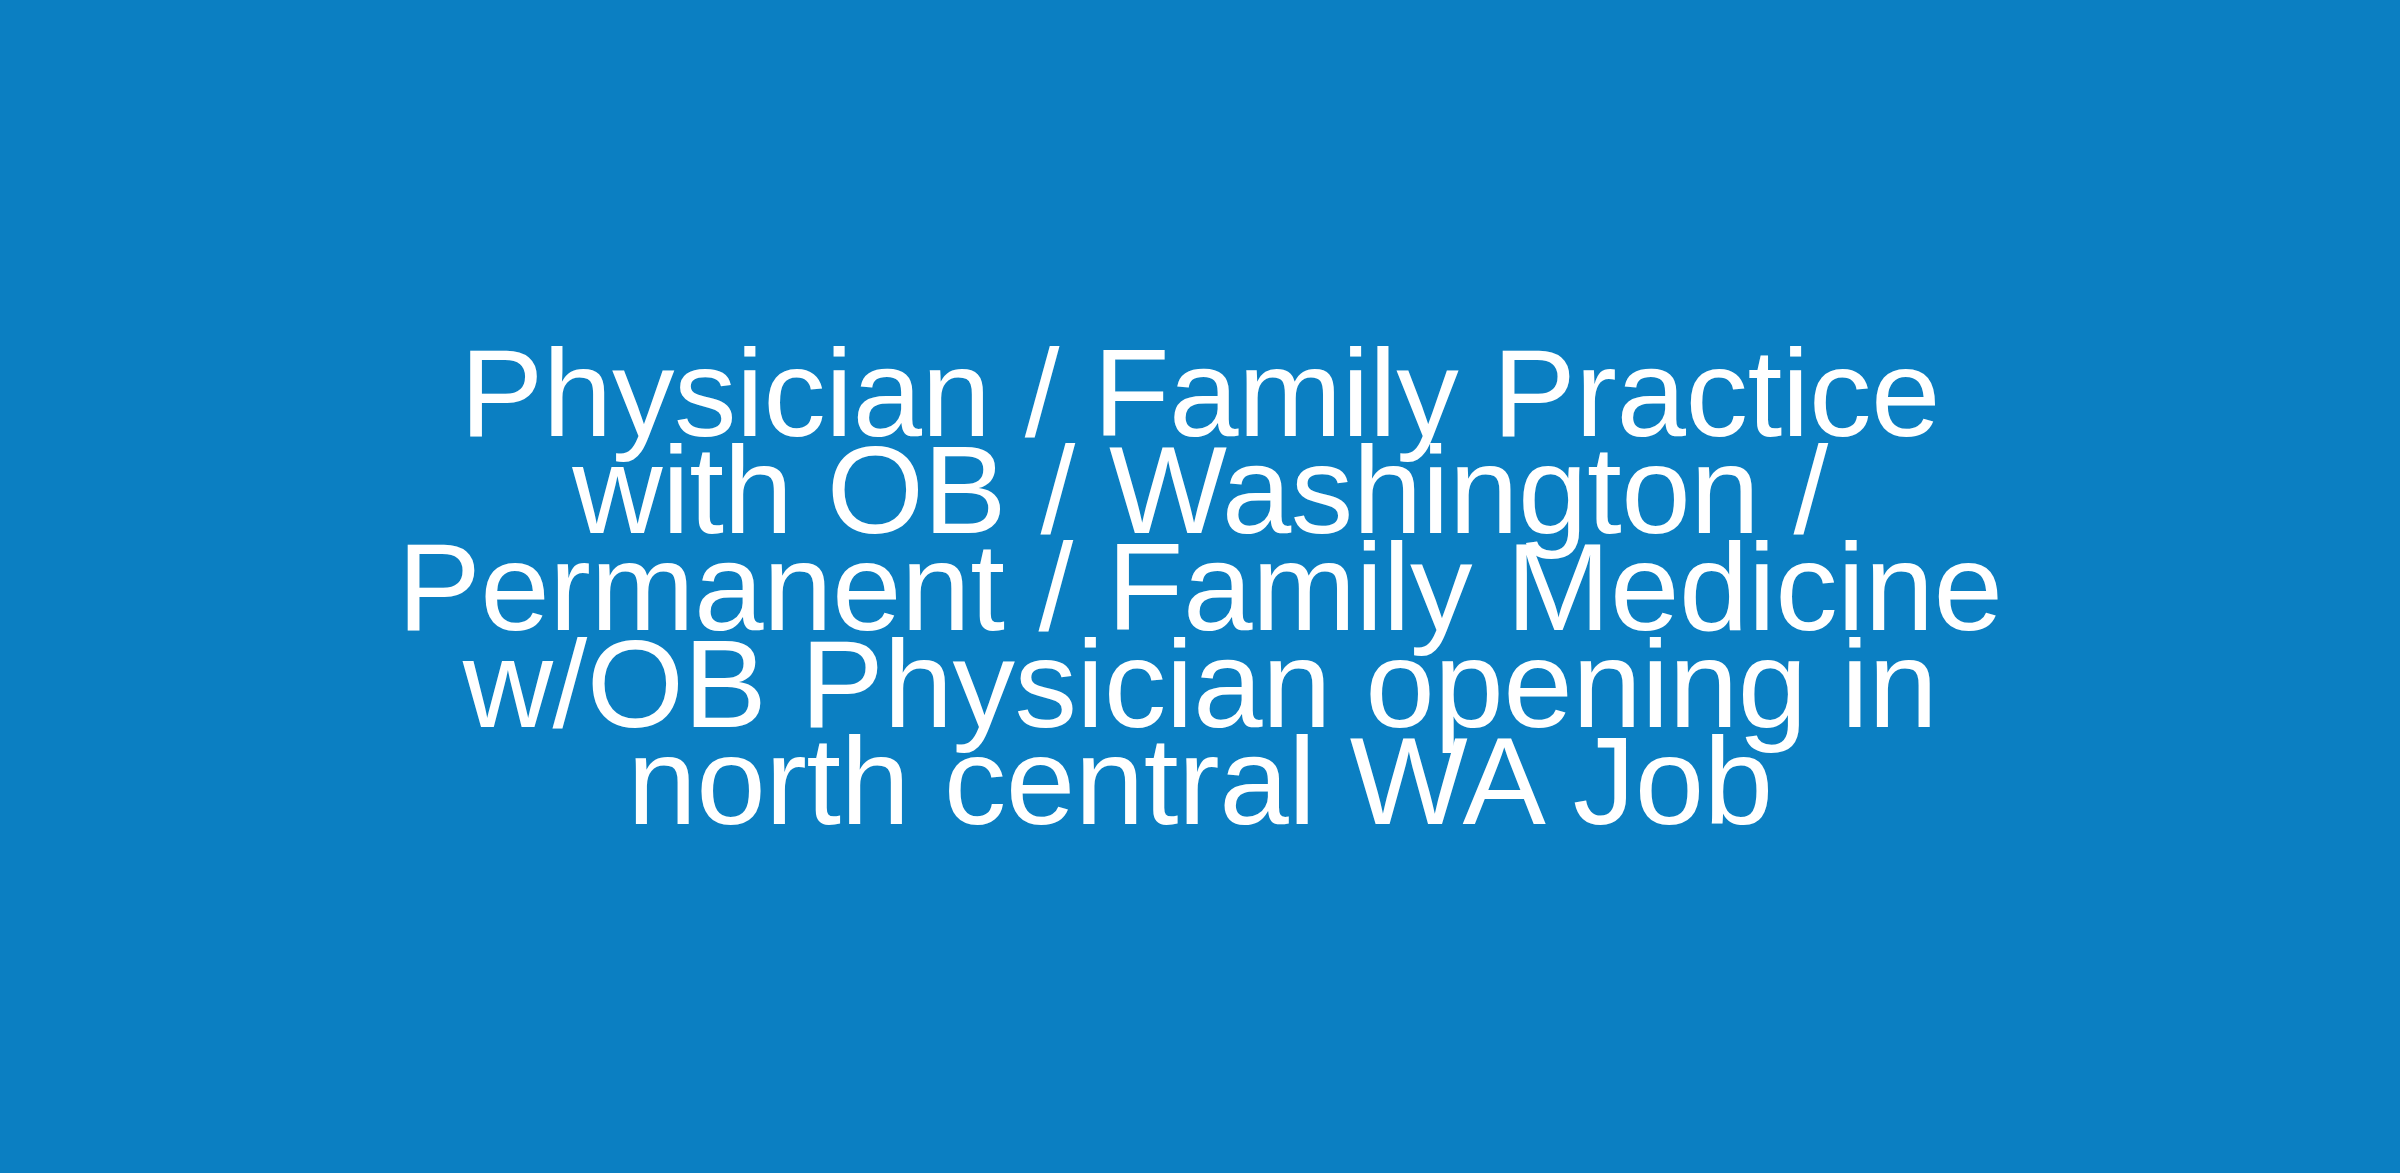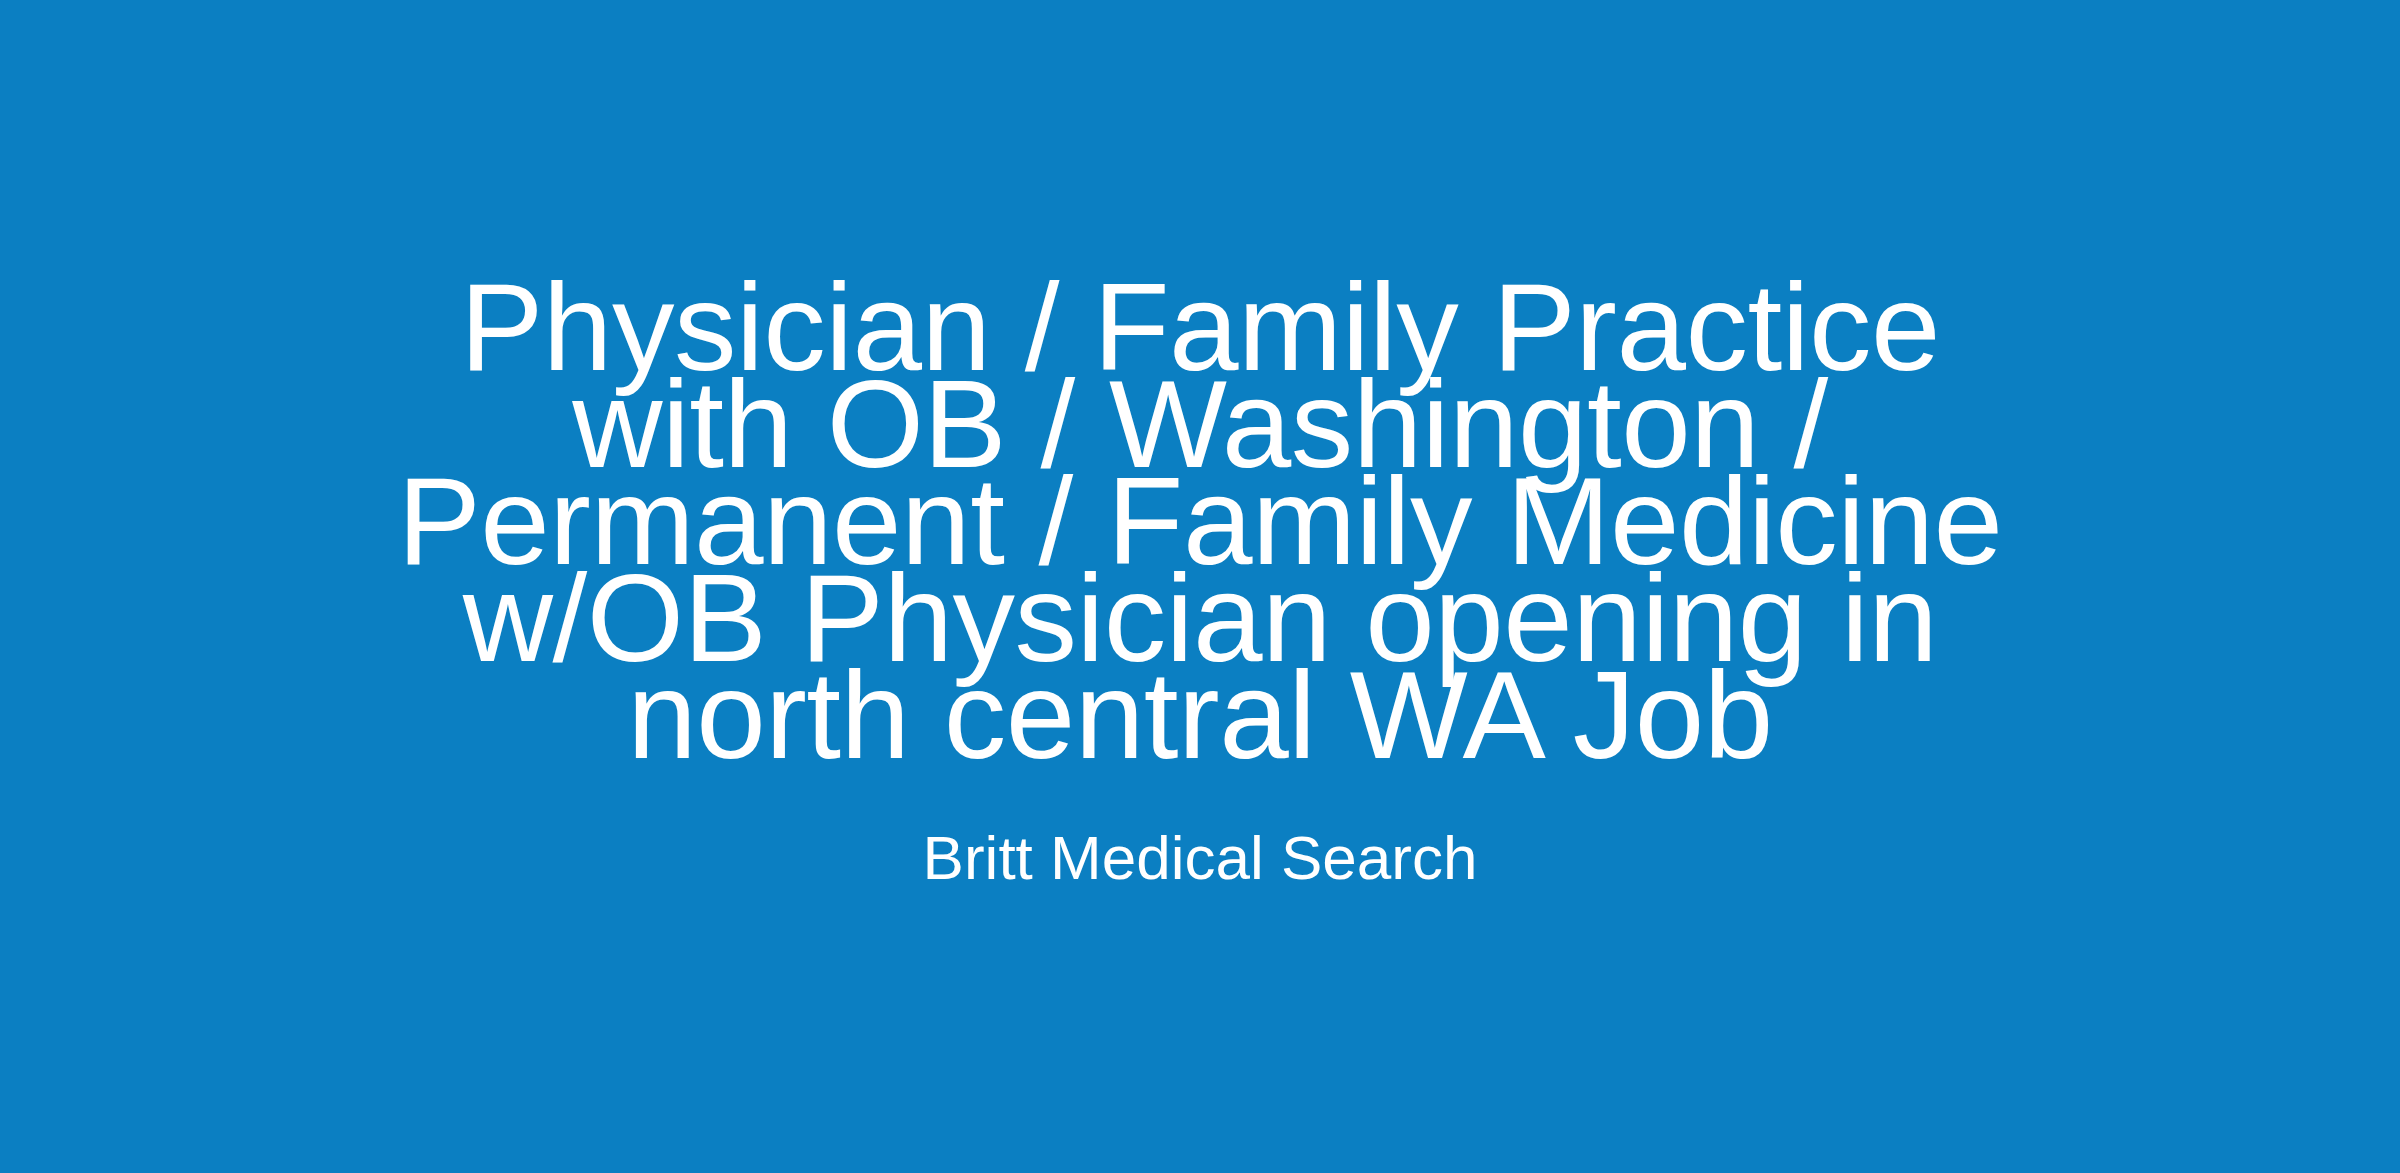--- a/index.html
+++ b/index.html
@@ -65,15 +65,14 @@
     word-wrap: break-word;
     overflow-wrap: break-word;
   }
 </style>
 </head>
 <body>
 
 <div class="card">
   <div class="text-block">
     <h1 class="card-title">Physician / Family Practice with OB / Washington / Permanent / Family Medicine w/OB Physician opening in north central WA Job</h1>
-    <p class="card-subtitle">Britt Medical Search</p>
   </div>
 </div>
 
 </body></html>

